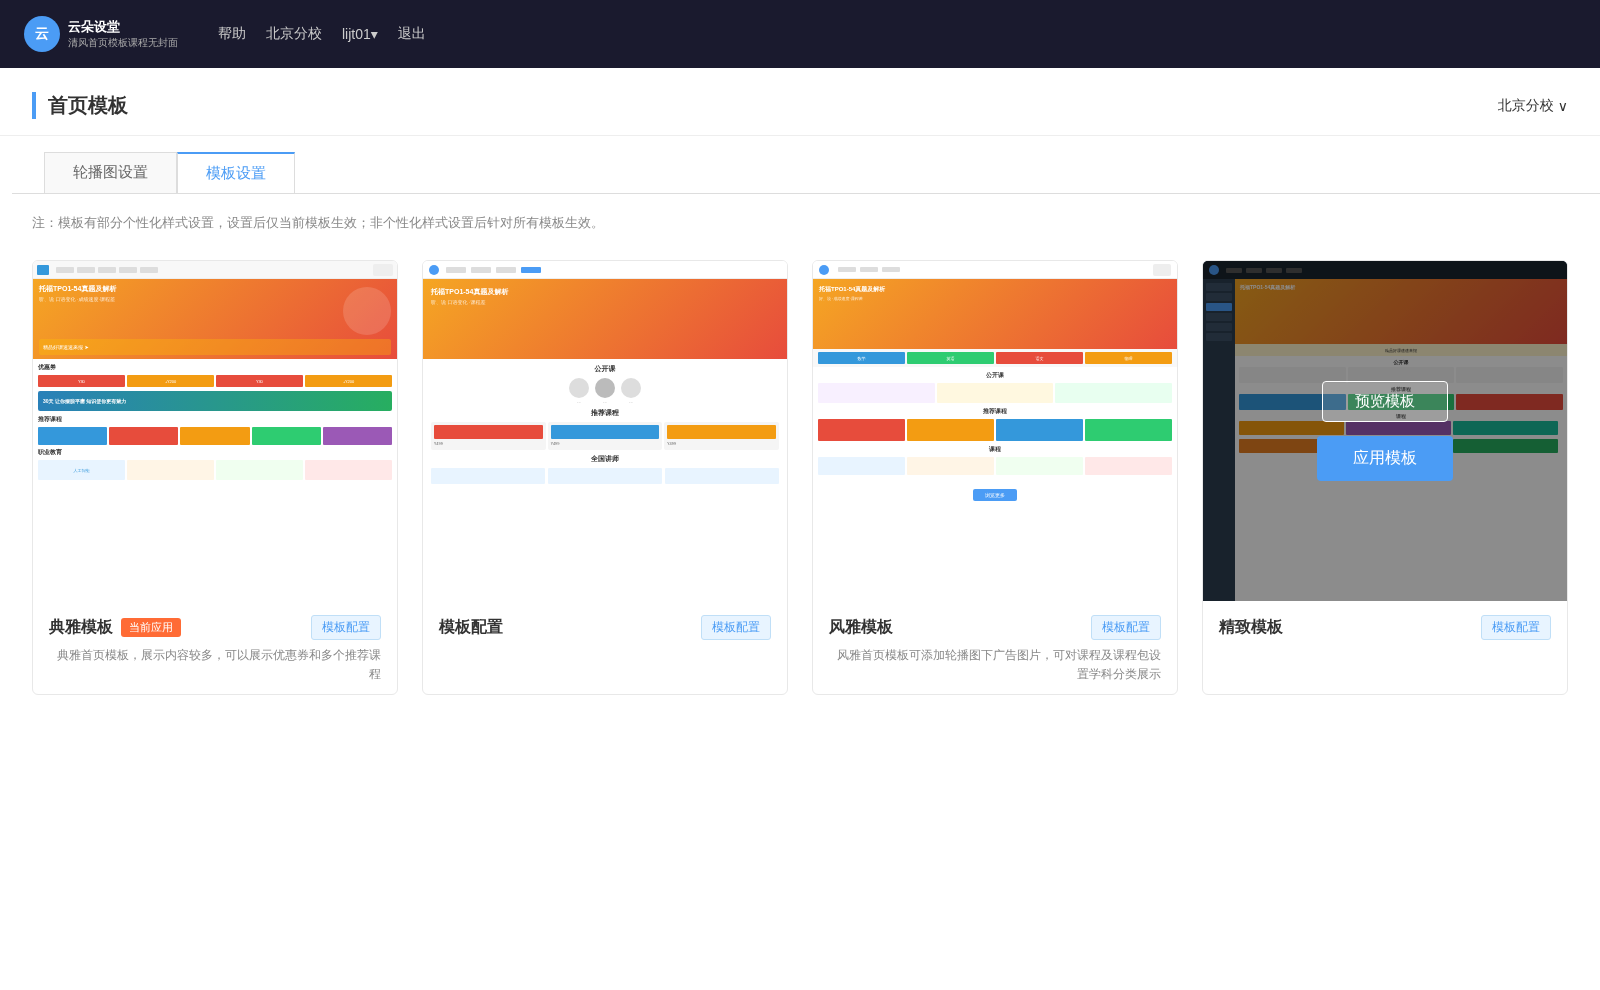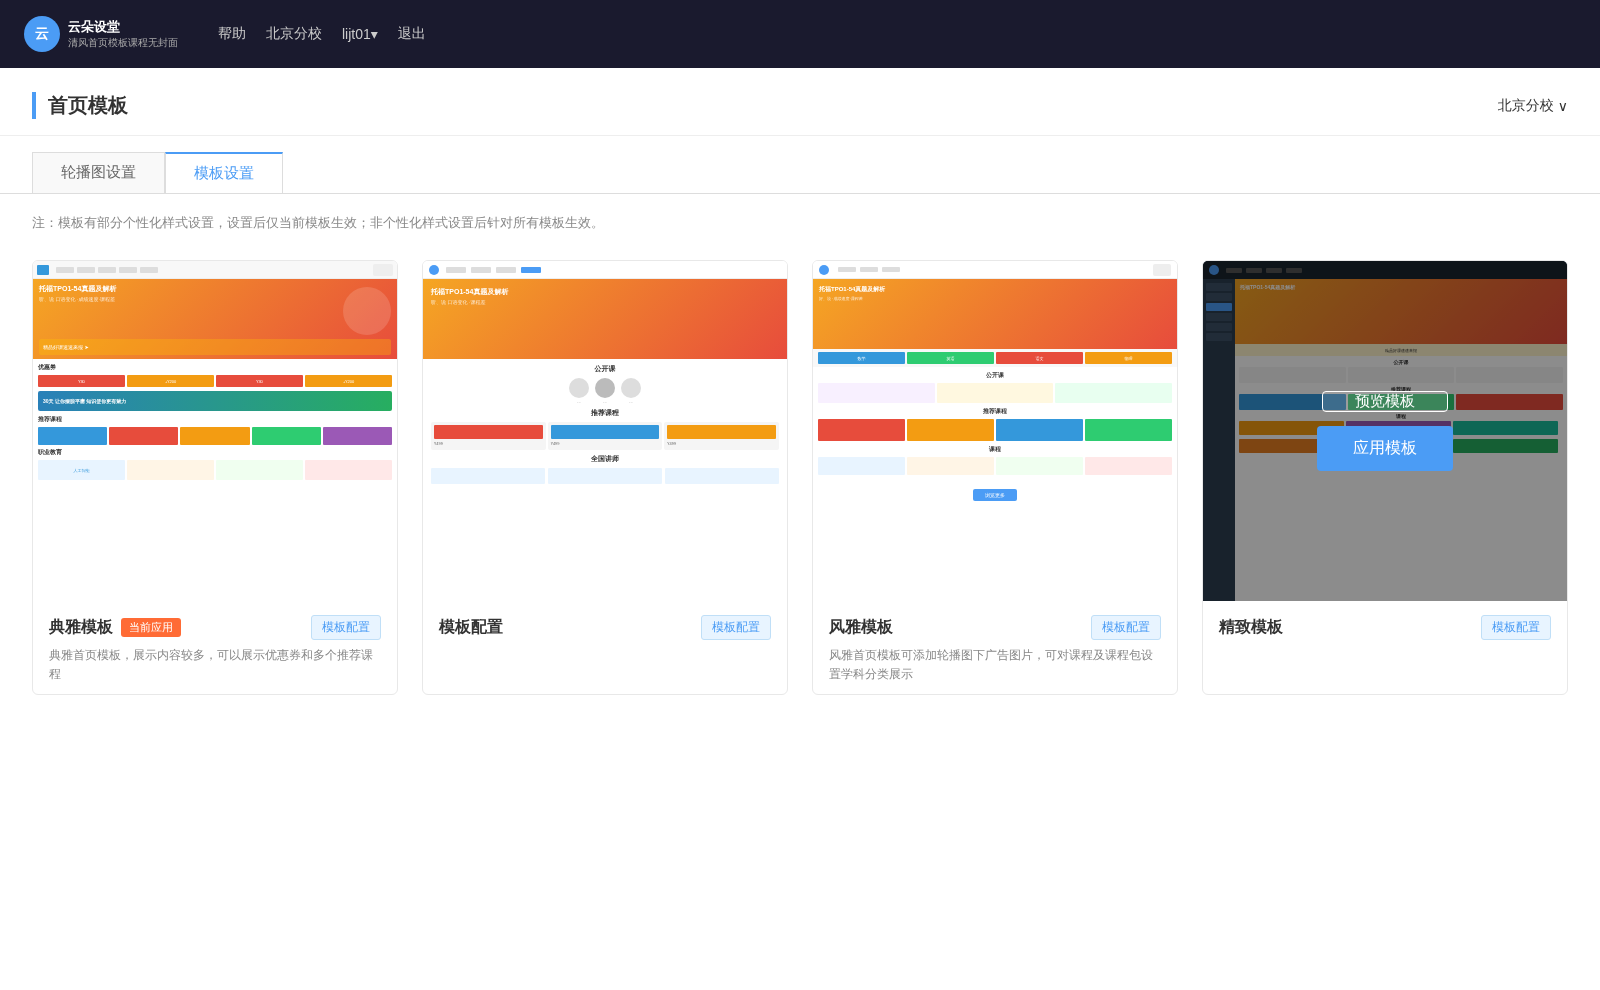--- a/index.html
+++ b/index.html
@@ -54,21 +54,21 @@
     }
     .page-title {
       font-size: 20px; font-weight: 600; color: #333;
       border-left: 4px solid #4b9cf5; padding-left: 12px;
     }
     .branch-selector {
       font-size: 14px; color: #333; cursor: pointer; display: flex; align-items: center; gap: 4px;
     }
 
     
-    .tabs-container { padding: 16px 32px 0; border-bottom: 1px solid #ddd; }
+    .tabs-container { padding: 16px 32px 0; border-bottom: 1px solid #ddd; margin-left: 12px; }
     .tabs { display: flex; gap: 0; }
     .tab {
       padding: 10px 28px; font-size: 15px; cursor: pointer;
       border: 1px solid #ddd; border-bottom: none;
       color: #666; background: #f9f9f9;
     }
     .tab.active {
       color: #4b9cf5; background: white; border-top: 2px solid #4b9cf5;
       font-weight: 500;
     }
@@ -104,21 +104,21 @@
       align-items: center;
       justify-content: center;
       gap: 14px;
       z-index: 10;
     }
 
     .preview-btn {
       background: rgba(255,255,255,0.15);
       border: 1px solid white;
       color: white;
-      padding: 0 32px;
+      padding: 10px 32px;
       border-radius: 4px;
       font-size: 15px;
       cursor: pointer;
       font-weight: 500;
     }
 
     .apply-btn {
       background: #4b9cf5;
       border: none;
       color: white;
@@ -137,21 +137,21 @@
     .template-name { font-size: 16px; font-weight: 600; color: #333; }
     .current-badge {
       background: #ff6b35; color: white; font-size: 11px;
       padding: 2px 8px; border-radius: 3px;
     }
     .config-btn {
       margin-left: auto;
       background: #e8f4ff; color: #4b9cf5; border: 1px solid #c0dff7;
       padding: 3px 10px; border-radius: 3px; font-size: 12px; cursor: pointer;
     }
-    .template-desc { font-size: 12px; color: #888; line-height: 1.6; }
+    .template-desc { font-size: 12px; color: #888; line-height: 1.6; text-align: right; }
 
     
     .mockup-container { width: 100%; height: 340px; overflow: hidden; position: relative; }
   </style>
 </head>
 <body>
 
 <nav class="navbar">
   <div class="navbar-logo">
     <div class="logo-icon">云</div>

